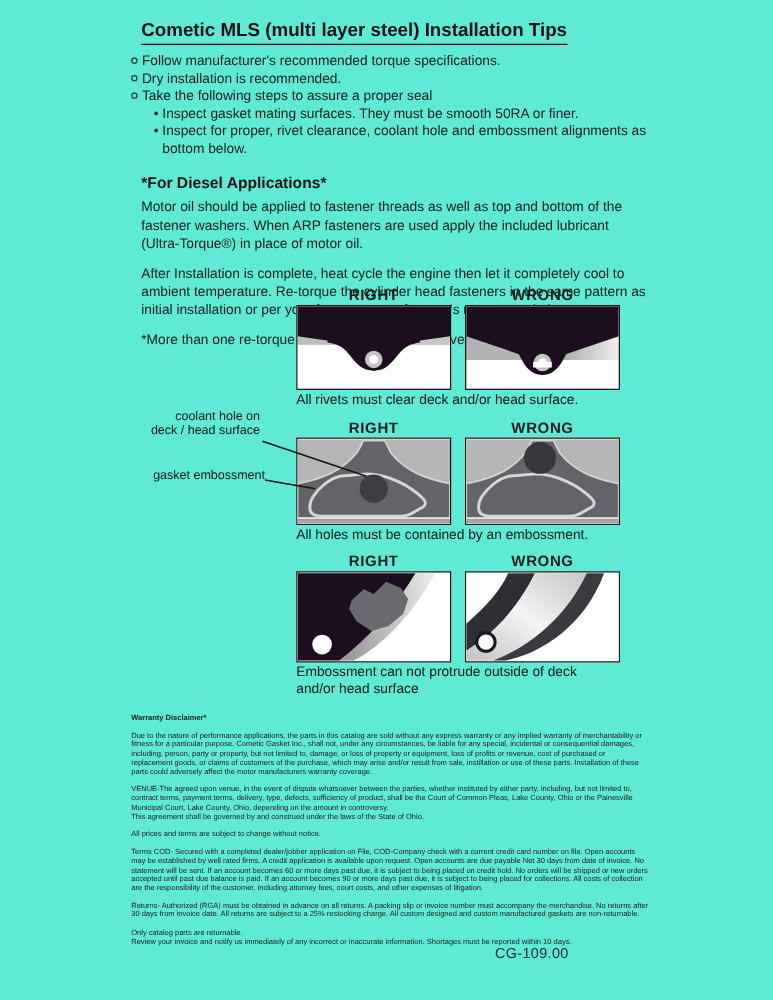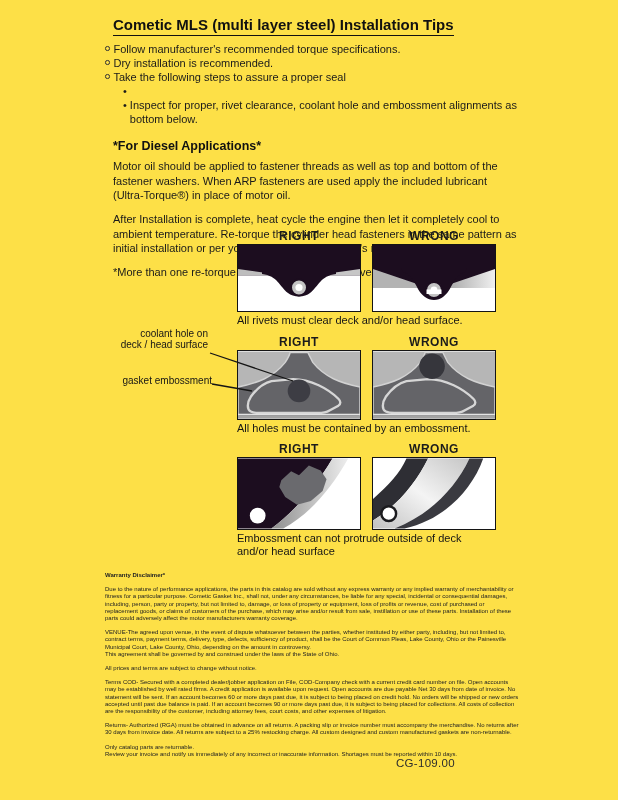--- a/index.html
+++ b/index.html
@@ -3,21 +3,21 @@
 <meta charset="utf-8">
 <style>
   :root{
     --gasket-dark:#1c0d1f;
     --hole-dark:#3d3d44;
     --mound-gray:#646468;
     --text-black:#1a1a1a;
   }
   *{margin:0;padding:0;box-sizing:border-box;}
   body{background:#888;font-family:"Liberation Sans","DejaVu Sans",sans-serif;}
-  .page{position:relative;width:618px;height:800px;background:#fde047;color:var(--text-black);overflow:hidden;margin:0 auto;}
+  .page{position:relative;width:618px;height:800px;background:#5eead4;color:var(--text-black);overflow:hidden;margin:0 auto;}
 
   
   .intro{position:absolute;left:105px;top:16px;width:420px;}
   .title{margin-left:8px;font-size:15px;font-weight:bold;color:#111;}
   .title span{display:inline-block;border-bottom:1.8px solid #111;padding-bottom:2px;}
   .bullets{margin-top:6px;font-size:11px;line-height:14px;}
   .b-row{display:flex;align-items:flex-start;}
   .marker-o{flex:0 0 auto;width:4.5px;height:4.5px;border:1.2px solid #333;border-radius:50%;margin:4px 4px 0 0;}
   .b-row.sub{margin-left:18px;}
   .marker-f{flex:0 0 auto;font-size:11px;margin-right:3px;}
@@ -89,20 +89,21 @@
       <div class="b-row">
         <span class="marker-o"></span>
         <span>Dry installation is recommended.</span>
       </div>
       <div class="b-row">
         <span class="marker-o"></span>
         <span>Take the following steps to assure a proper seal</span>
       </div>
       <div class="b-row sub">
         <span class="marker-f">•</span>
+        <span>Inspect gasket mating surfaces.  They must be smooth 50RA or finer.</span>
       </div>
       <div class="b-row sub">
         <span class="marker-f">•</span>
         <span>Inspect for proper, rivet clearance, coolant hole and embossment alignments as bottom below.</span>
       </div>
     </div>
 
     <h2 class="diesel-head">*For Diesel Applications*</h2>
     <p class="body">Motor oil should be applied to fastener threads as well as top and bottom of the fastener washers. When ARP fasteners are used apply the included lubricant (Ultra-Torque®) in place of motor oil.</p>
     <p class="body">After Installation is complete, heat cycle the engine then let it completely cool to ambient temperature. Re-torque the cylinder head fasteners in the same pattern as initial installation or per your fastener manufacturer's recommendations.</p>

